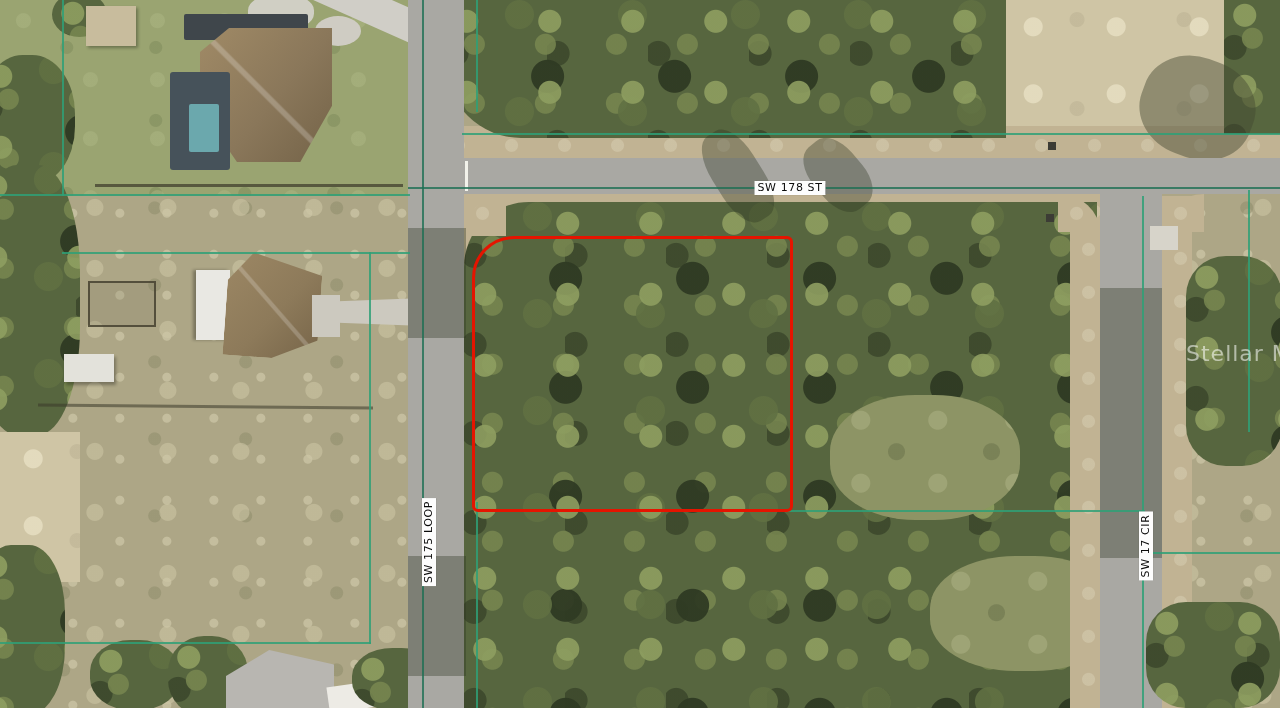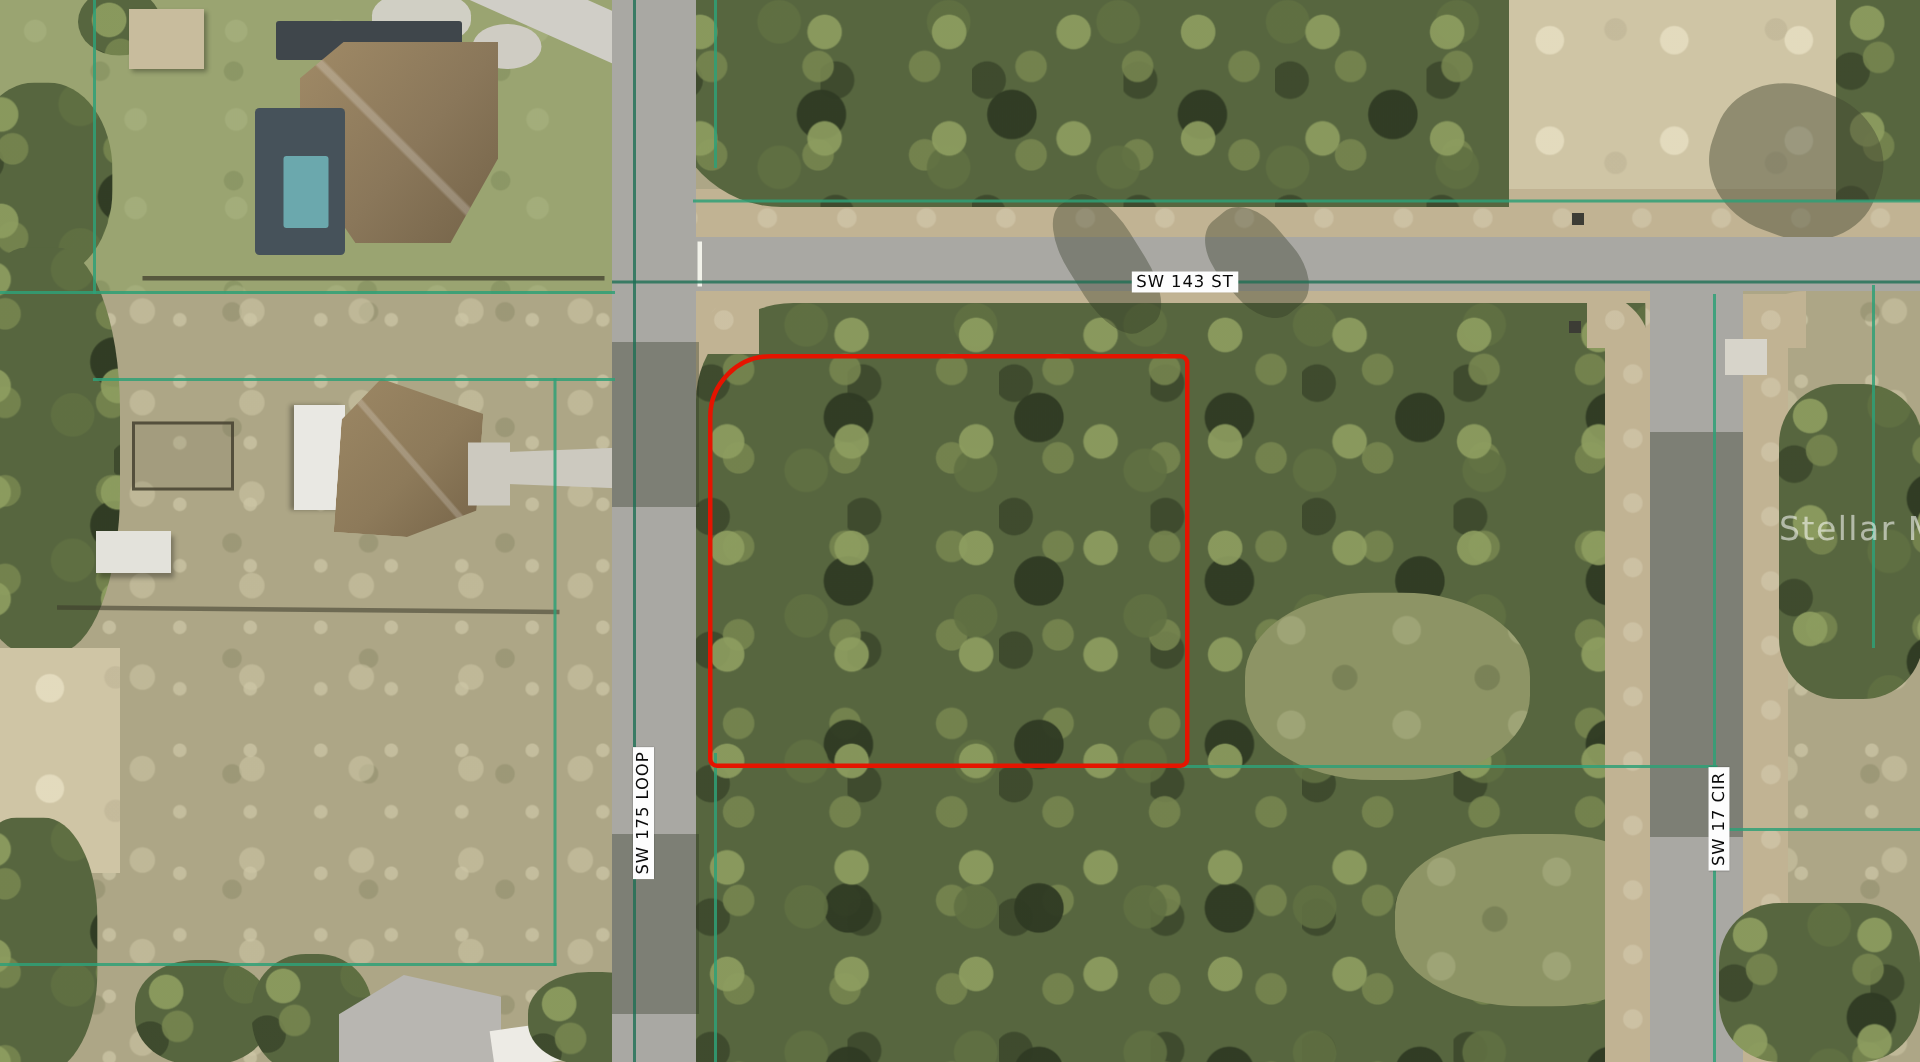--- a/index.html
+++ b/index.html
@@ -138,19 +138,19 @@
   <div class="abs tl" style="left:462px;top:133px;width:818px;height:2px;"></div>
   <div class="abs tld" style="left:408px;top:187px;width:872px;height:2px;"></div>
   <div class="abs tl" style="left:476px;top:502px;width:2px;height:206px;"></div>
   <div class="abs tl" style="left:478px;top:510px;width:667px;height:2px;"></div>
   <div class="abs tl" style="left:1142px;top:196px;width:2px;height:512px;"></div>
   <div class="abs tl" style="left:1142px;top:552px;width:138px;height:2px;"></div>
   <div class="abs tl" style="left:1248px;top:190px;width:2px;height:242px;"></div>
 
   <div class="parcel-red" style="left:472px;top:236px;width:321px;height:276px;"></div>
 
-  <div class="slabel" style="left:790px;top:188px;">SW 143 ST</div>
+  <div class="slabel" style="left:790px;top:188px;">SW 178 ST</div>
   <div class="slabel vert" style="left:429px;top:542px;">SW 175 LOOP</div>
   <div class="slabel vert" style="left:1146px;top:546px;">SW 17 CIR</div>
 
   <div class="watermark" style="left:1186px;top:341px;">Stellar MLS</div>
 
 </div>
 
 </body></html>

